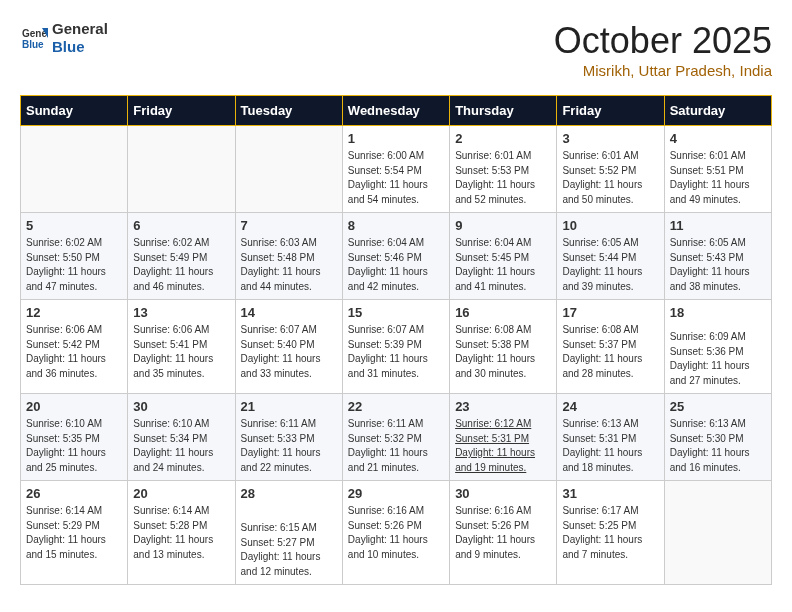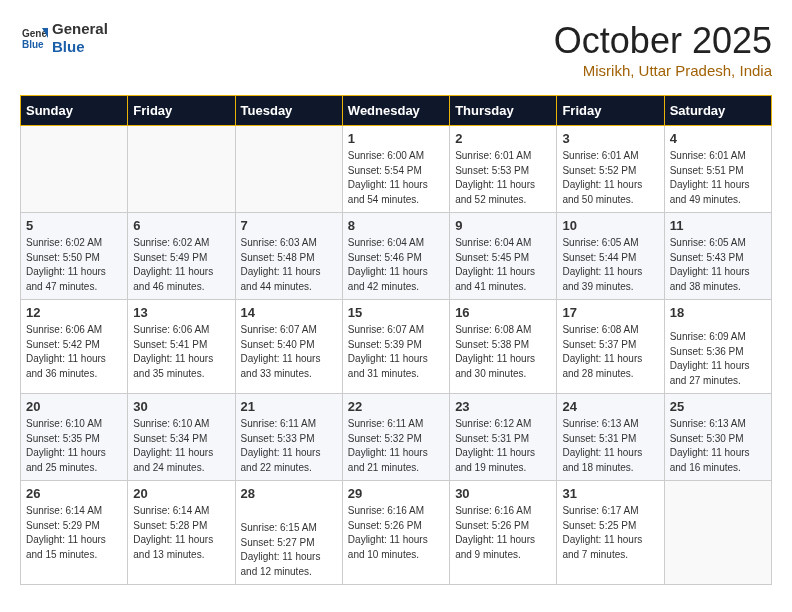--- a/index.html
+++ b/index.html
@@ -270,21 +270,21 @@
         </td>
         <td>
           <span class="day-num">22</span>
           <div class="cell-info" style="white-space: pre-line;">Sunrise: 6:11 AM
 Sunset: 5:32 PM
 Daylight: 11 hours
 and 21 minutes.</div>
         </td>
         <td>
           <span class="day-num">23</span>
-          <div class="cell-info" style="white-space: pre-line;">Sunrise: 6:12 AM
+          <div class="cell-info" style="white-space: pre-line; text-decoration: underline;">Sunrise: 6:12 AM
 Sunset: 5:31 PM
 Daylight: 11 hours
 and 19 minutes.</div>
         </td>
         <td>
           <span class="day-num">24</span>
           <div class="cell-info" style="white-space: pre-line;">Sunrise: 6:13 AM
 Sunset: 5:31 PM
 Daylight: 11 hours
 and 18 minutes.</div>

